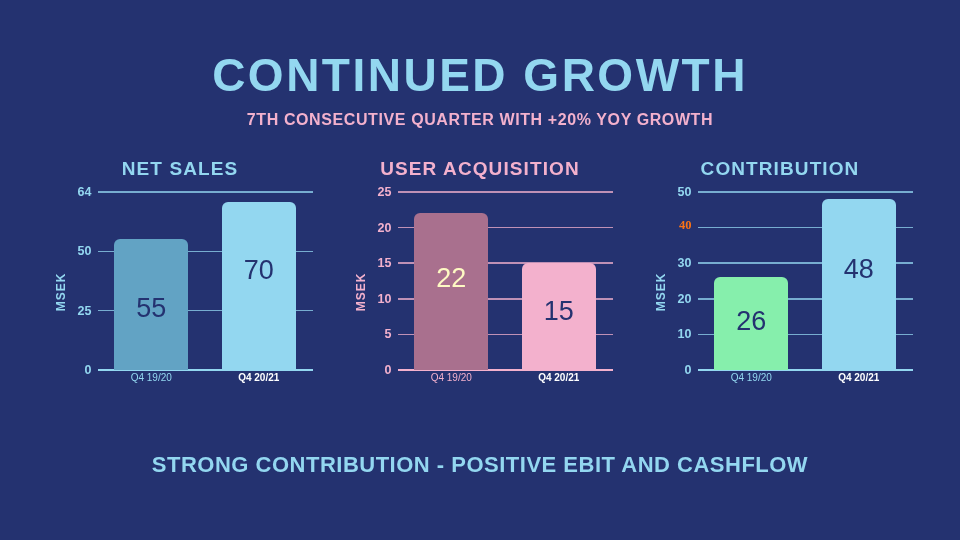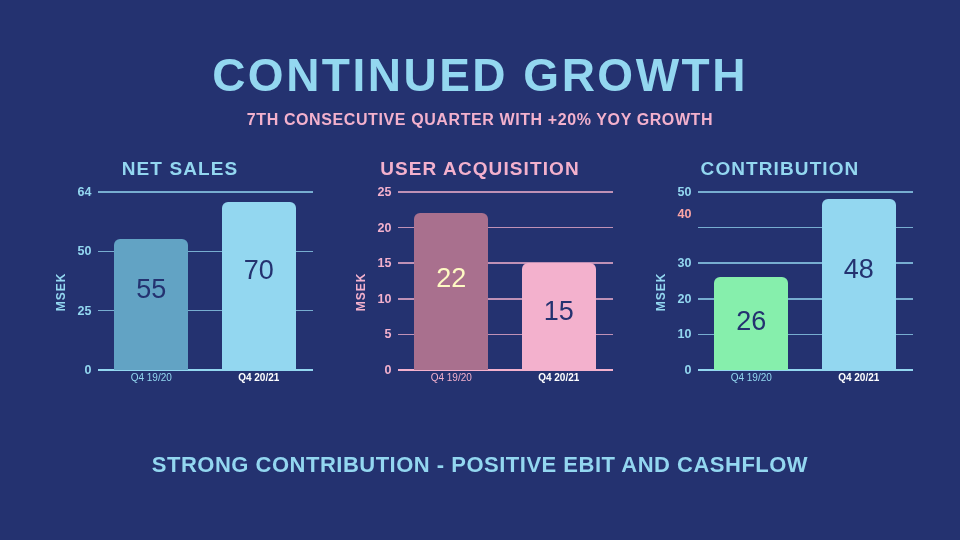--- a/index.html
+++ b/index.html
@@ -202,21 +202,21 @@
           </div>
         <div class="grid">
             <div class="gridline" style="top: 177.25px; background: rgb(147, 215, 240); opacity: 1;"></div>
             <div class="gridline" style="top: 117.917px; background: rgb(147, 215, 240);"></div>
             <div class="gridline" style="top: 58.5833px; background: rgb(147, 215, 240);"></div>
             <div class="gridline" style="top: -0.75px; background: rgb(147, 215, 240);"></div>
           </div>
         <div class="bars">
             <div class="bar-slot">
               <div class="bar" style="height: 130.533px; background: rgb(98, 163, 196);">
-                <div class="bar-value" style="color: rgb(36, 50, 112); top: 37px;">55</div>
+                <div class="bar-value" style="color: rgb(36, 50, 112); top: 56px;">55</div>
               </div>
             </div>
             <div class="bar-slot">
               <div class="bar" style="height: 168px; background: rgb(147, 215, 240);">
                 <div class="bar-value" style="color: rgb(36, 50, 112); top: 54.824px;">70</div>
               </div>
             </div>
           </div>
         <div class="xlabels">
             <div class="xlabel-slot" style="color: rgb(147, 215, 240);">Q4 19/20</div>
@@ -266,21 +266,21 @@
 
     <div class="chart">
       <div class="chart-title" style="color: rgb(147, 215, 240);">CONTRIBUTION</div>
       <div class="plot-wrap">
         <div class="axis-unit" style="color: rgb(147, 215, 240);">MSEK</div>
         <div class="ticks">
             <div class="tick-label" style="top: 178px; color: rgb(147, 215, 240);">0</div>
             <div class="tick-label" style="top: 142.4px; color: rgb(147, 215, 240);">10</div>
             <div class="tick-label" style="top: 106.8px; color: rgb(147, 215, 240);">20</div>
             <div class="tick-label" style="top: 71.2px; color: rgb(147, 215, 240);">30</div>
-            <div class="tick-label" style="top: 22px; color: #fca5a5;">40</div>
+            <div class="tick-label" style="top: 33px; color: #f97316; font-family: Liberation Serif, serif;">40</div>
             <div class="tick-label" style="top: 0px; color: rgb(147, 215, 240);">50</div>
           </div>
         <div class="grid">
             <div class="gridline" style="top: 177.25px; background: rgb(147, 215, 240); opacity: 1;"></div>
             <div class="gridline" style="top: 141.65px; background: rgb(147, 215, 240);"></div>
             <div class="gridline" style="top: 106.05px; background: rgb(147, 215, 240);"></div>
             <div class="gridline" style="top: 70.45px; background: rgb(147, 215, 240);"></div>
             <div class="gridline" style="top: 34.85px; background: rgb(147, 215, 240);"></div>
             <div class="gridline" style="top: -0.75px; background: rgb(147, 215, 240);"></div>
           </div>

